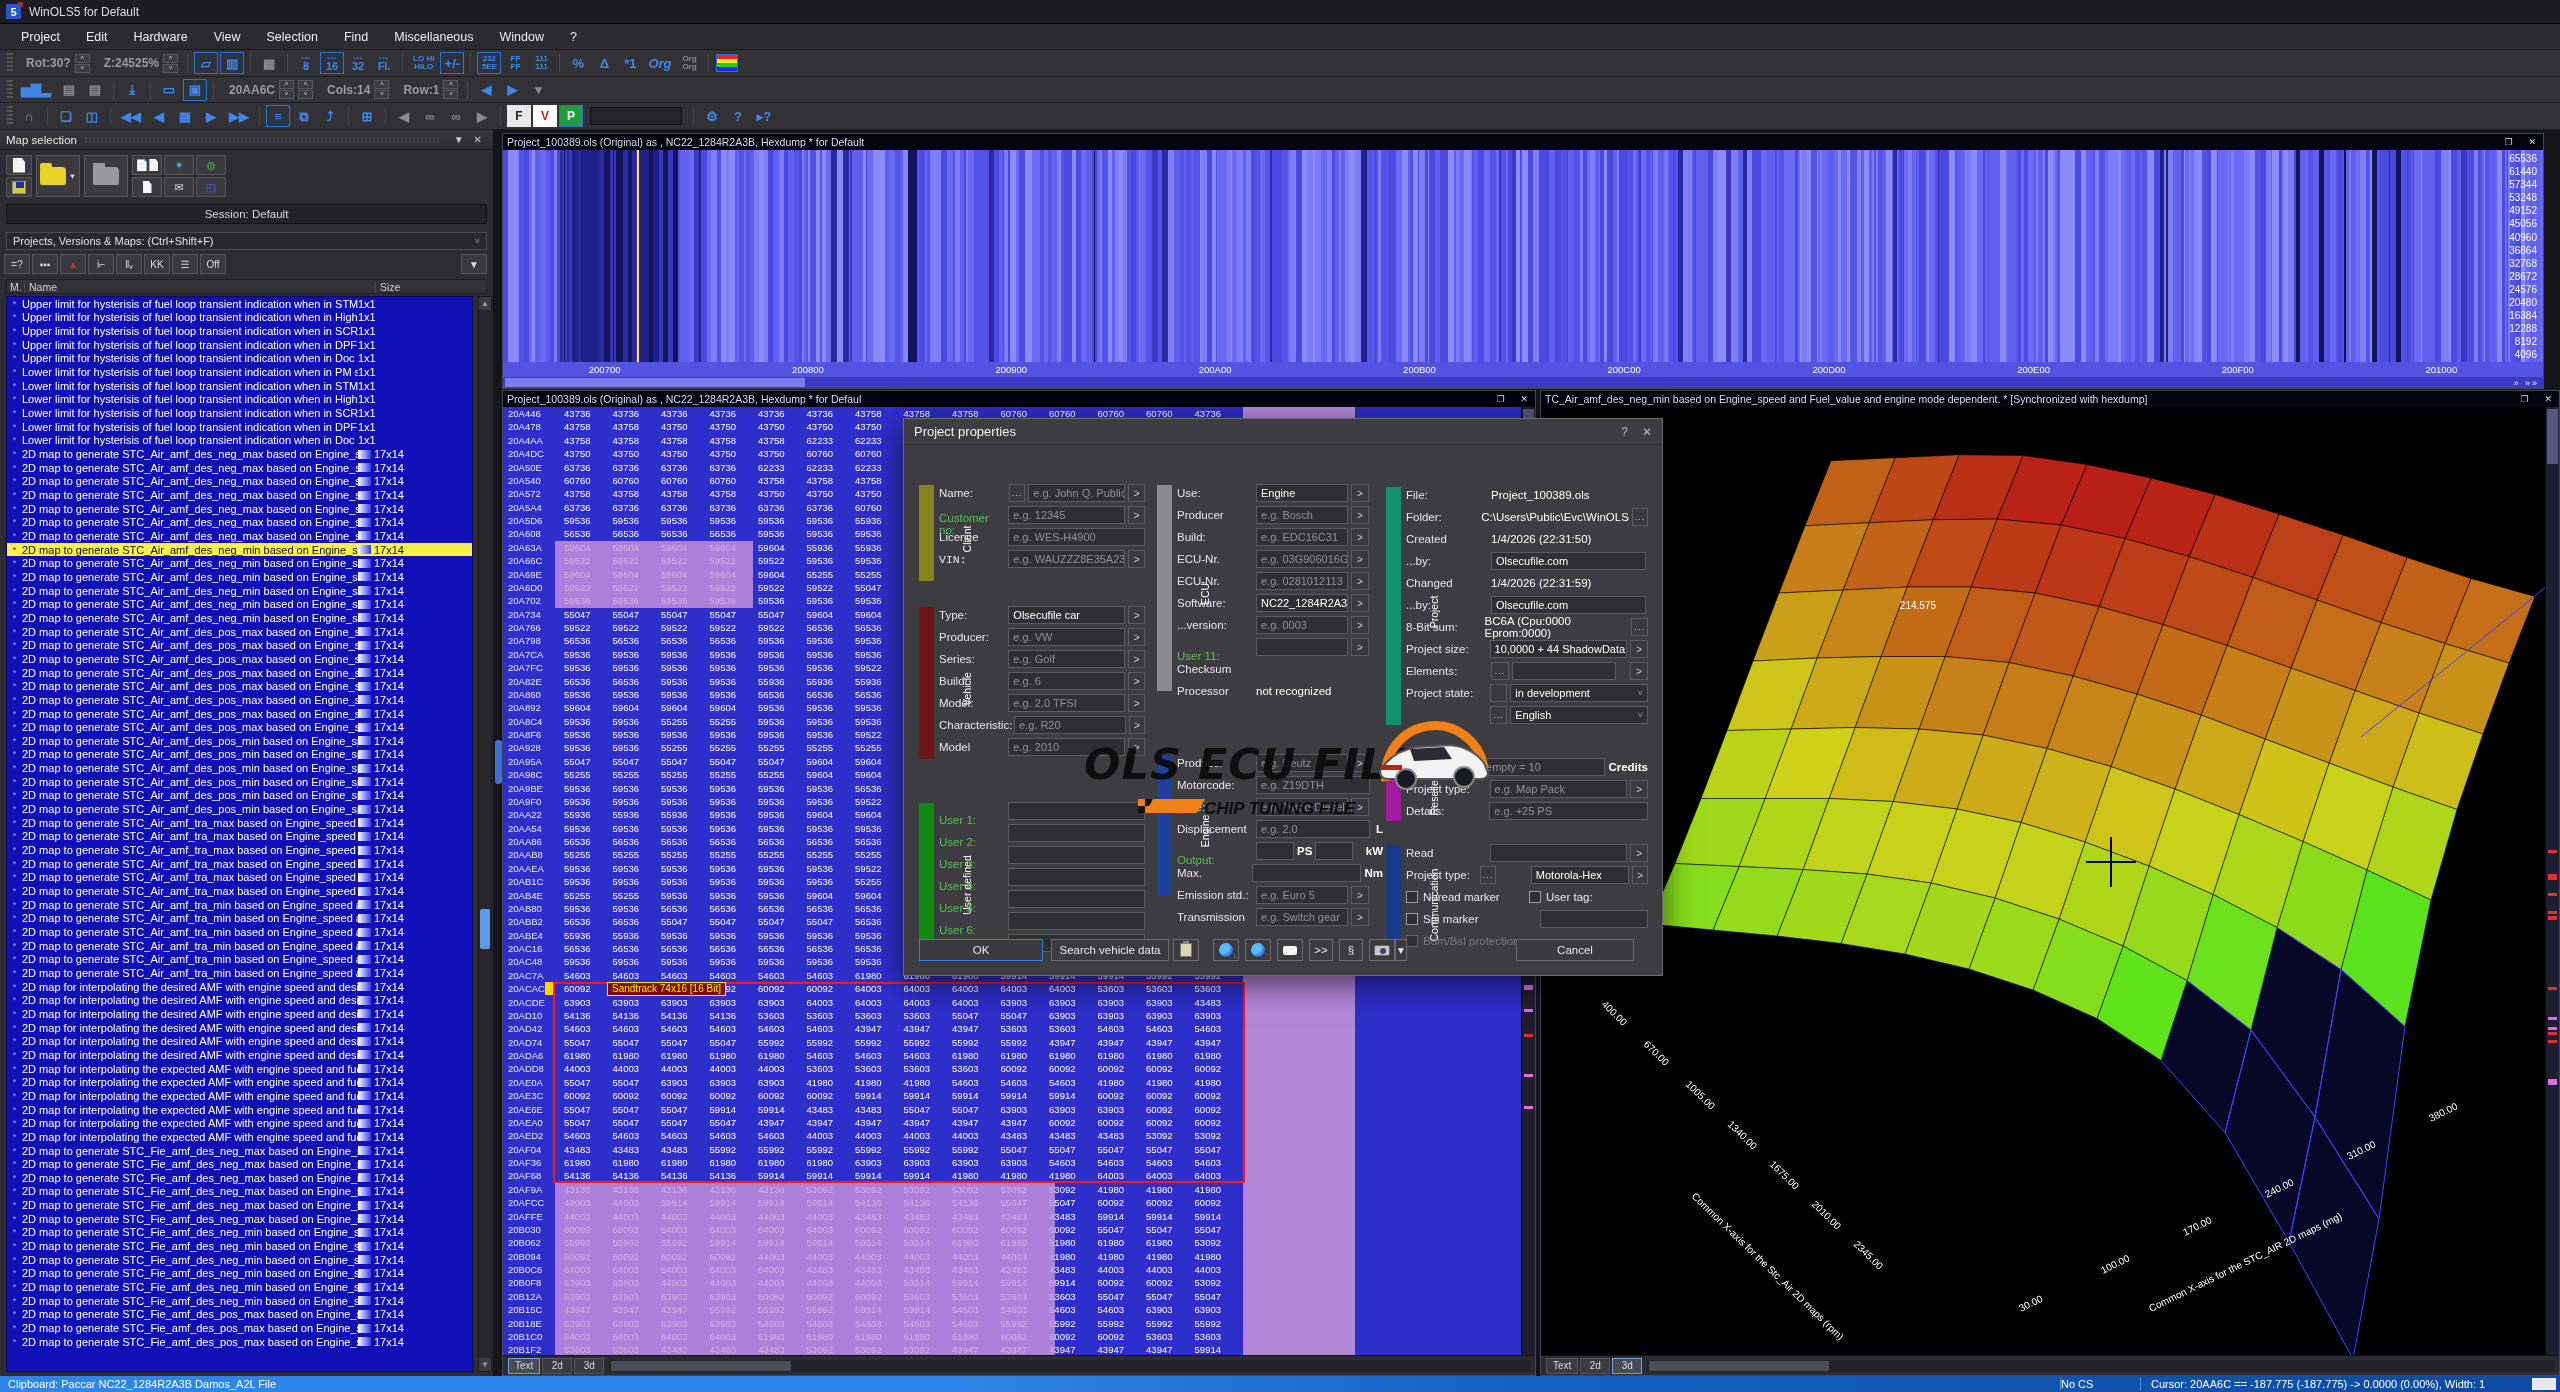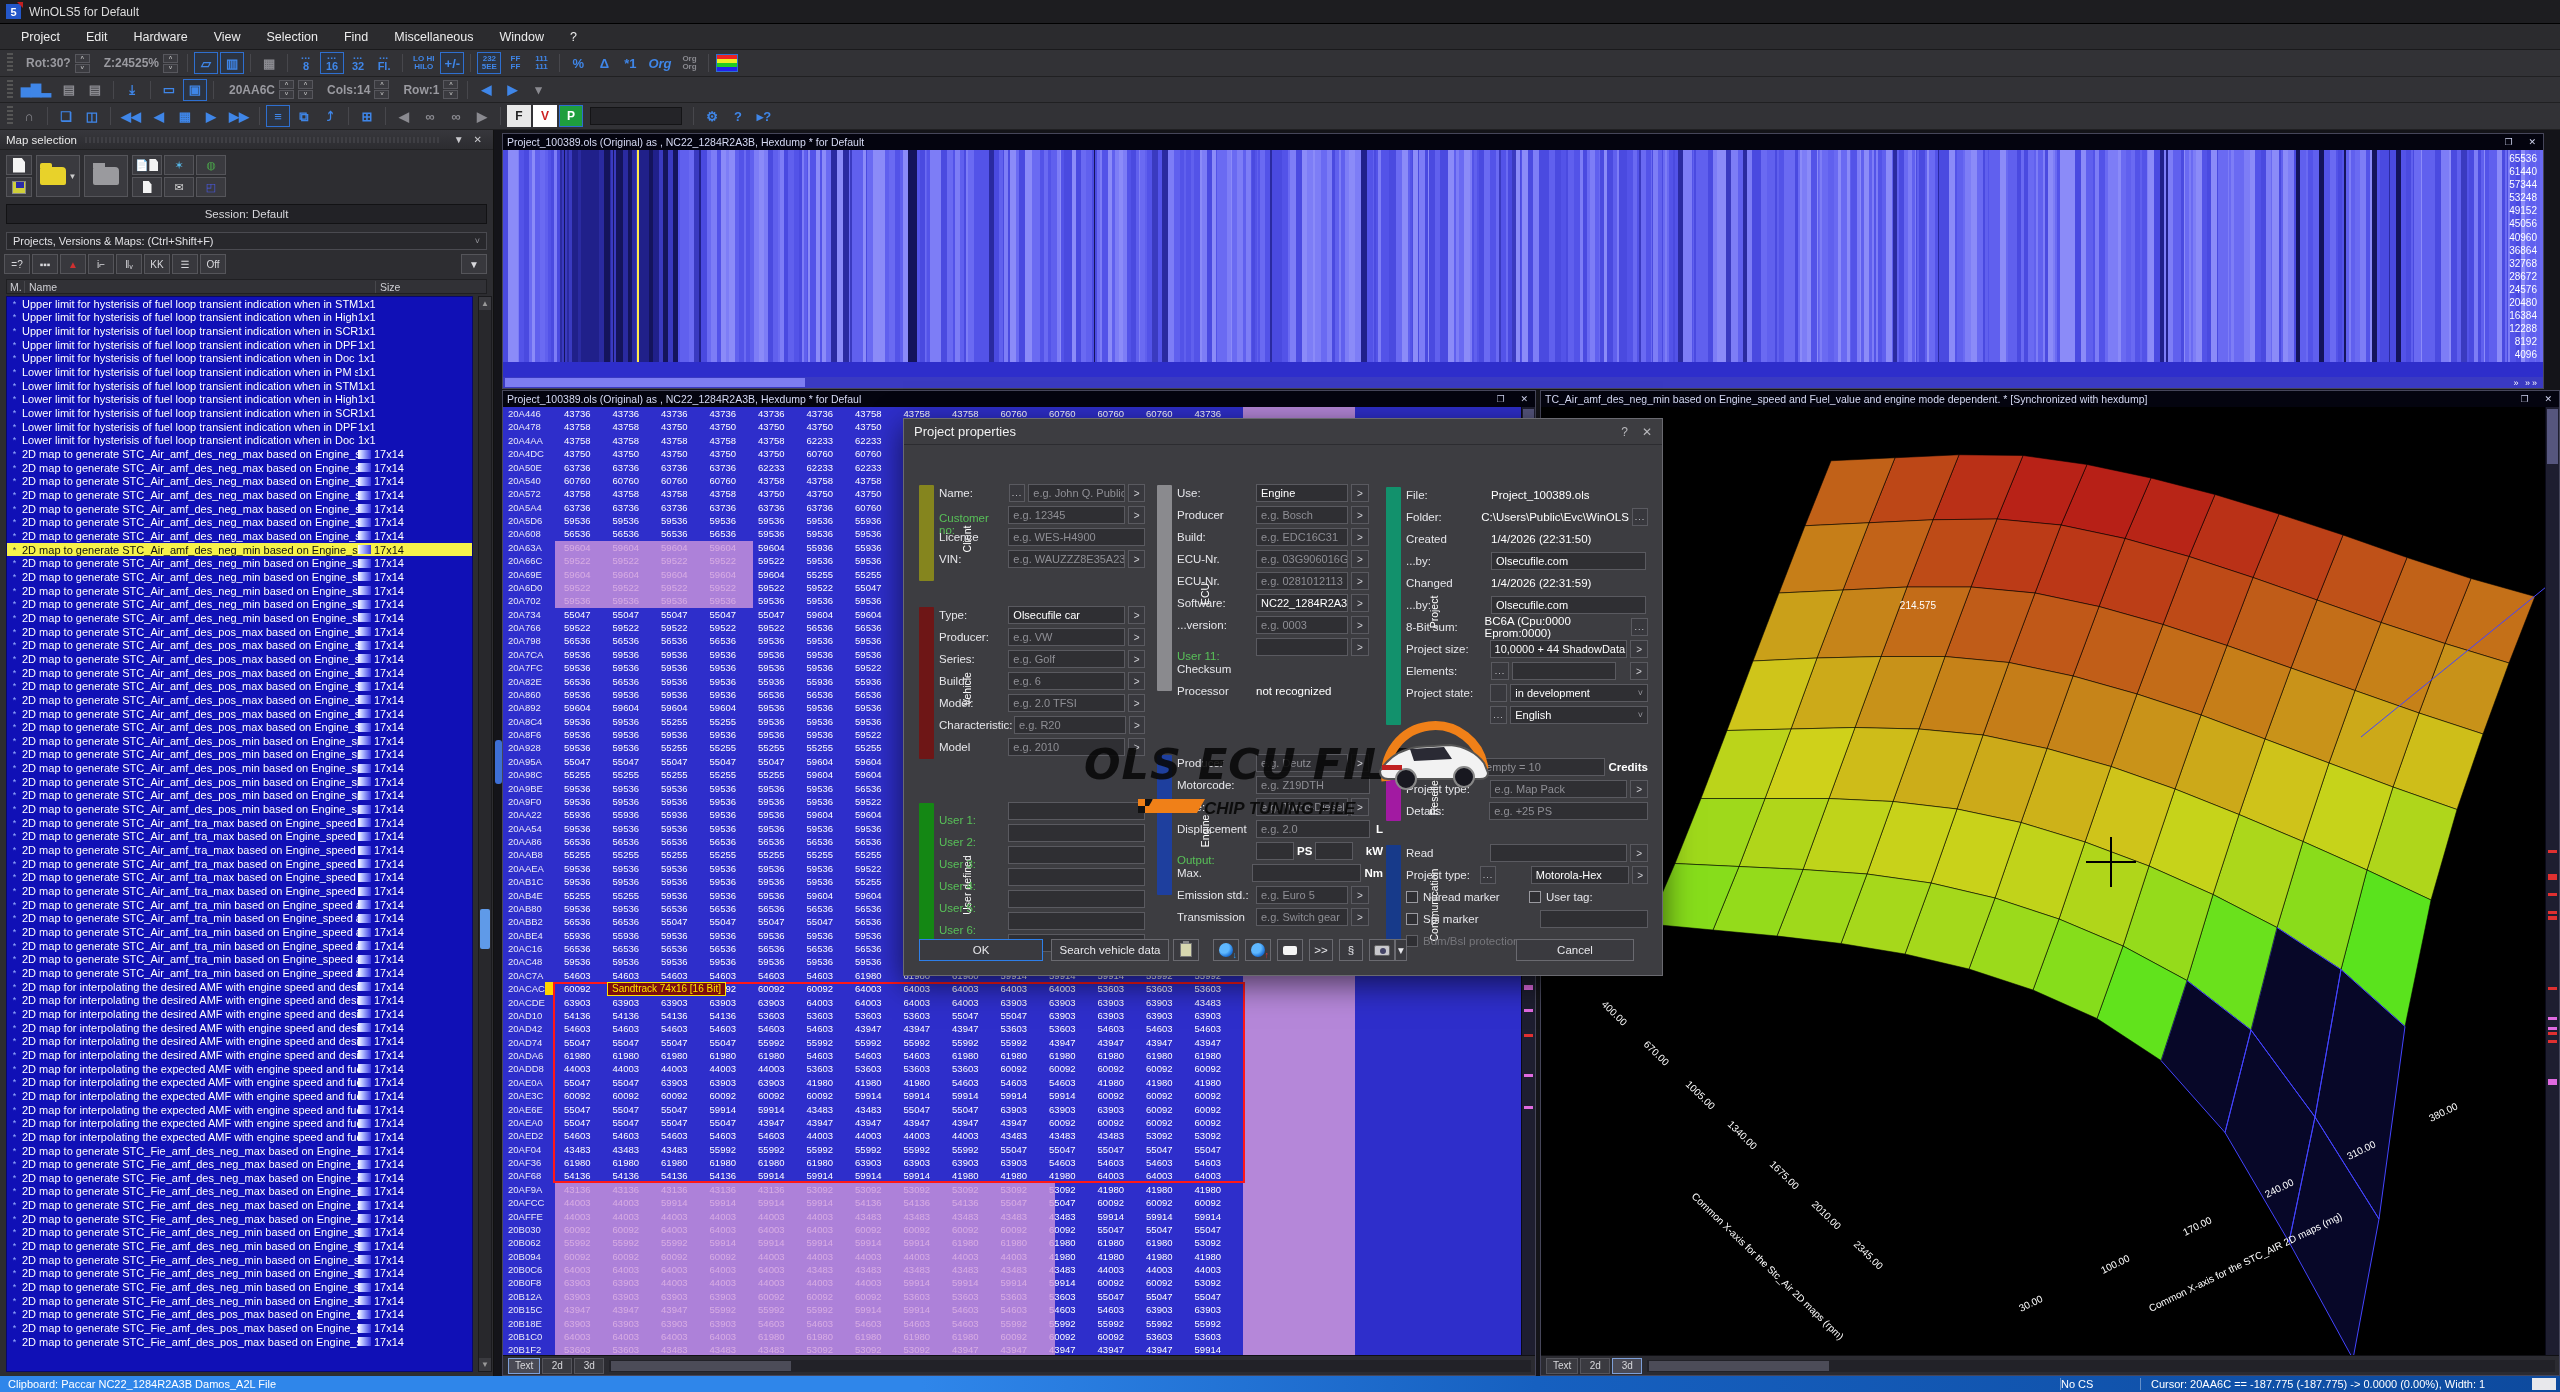--- a/index.html
+++ b/index.html
@@ -1558,20 +1558,32 @@
           <div>36864</div>
           <div>32768</div>
           <div>28672</div>
           <div>24576</div>
           <div>20480</div>
           <div>16384</div>
           <div>12288</div>
           <div>8192</div>
           <div>4096</div>
         </div>
+      <div id="w1labels">
+          <span>200700</span>
+          <span>200800</span>
+          <span>200900</span>
+          <span>200A00</span>
+          <span>200B00</span>
+          <span>200C00</span>
+          <span>200D00</span>
+          <span>200E00</span>
+          <span>200F00</span>
+          <span>201000</span>
+        </div>
       <div id="w1hscroll">
         <div class="th"></div>
         <div class="ends">» »»</div>
       </div>
     </div>
 
     <div class="win" id="win2" style="left:8px; top:260px; width:1034px; height:986px;">
       <div class="wtitle">
         <span class="txt">Project_100389.ols (Original) as , NC22_1284R2A3B, Hexdump * for Defaul</span>
         <span class="wb">❐</span>
@@ -3000,21 +3012,21 @@
             </div>
             <div class="dbtn">&gt;</div>
           </div>
           <div class="drow" style="top: 44px;">
             <span class="dlab" style="width: 72px;">Licence</span>
             <div class="dinp" style="width: 148px;">
               <span class="ph">e.g. WES-H4900</span>
             </div>
           </div>
           <div class="drow" style="top: 66px;">
-            <span class="dlab" style="width: 72px;">VIN:</span>
+            <span class="dlab" style="width: 72px; font-family: Liberation Mono, monospace;">VIN:</span>
             <div class="dinp" style="width: 126px;">
               <span class="ph">e.g. WAUZZZ8E35A23</span>
             </div>
             <div class="dbtn">&gt;</div>
           </div>
         </div>
         <div class="dsec" style="position: absolute; left: 15px; top: 186px; width: 226px;">
           <div class="dbar" style="background: rgb(110, 22, 22); height: 152px; top: 2px;">
             <span>Vehicle</span>
           </div>

